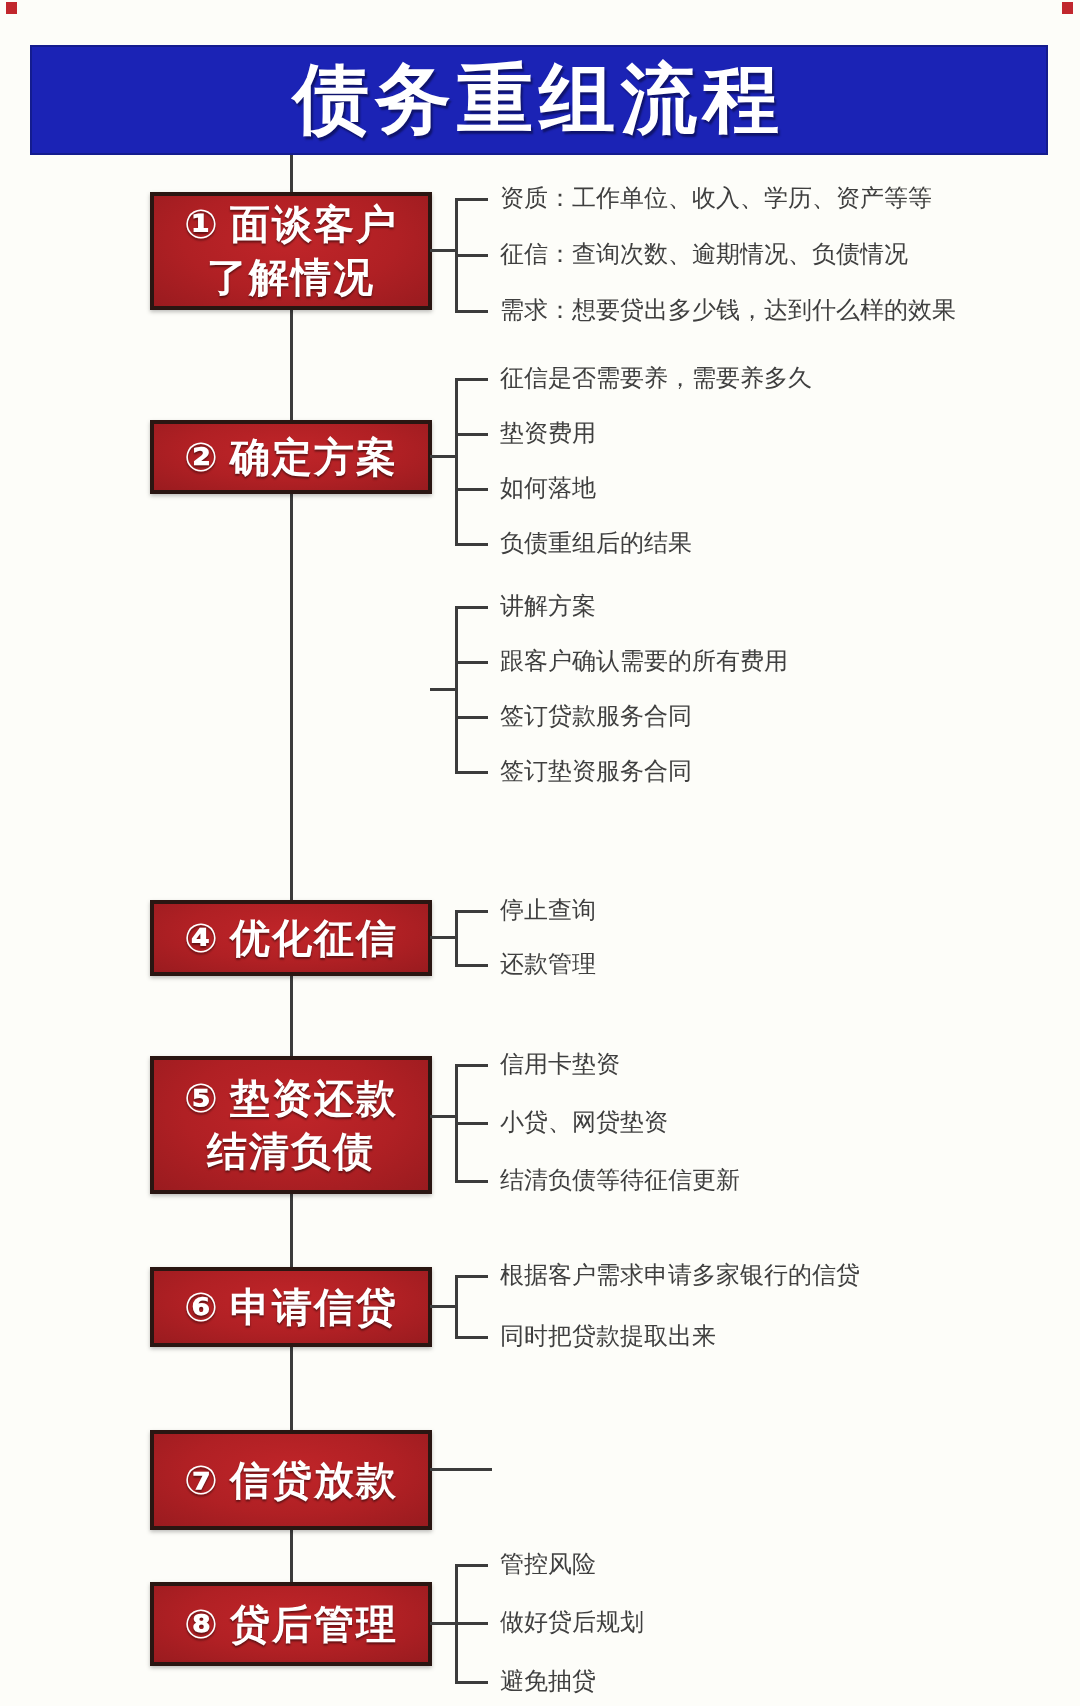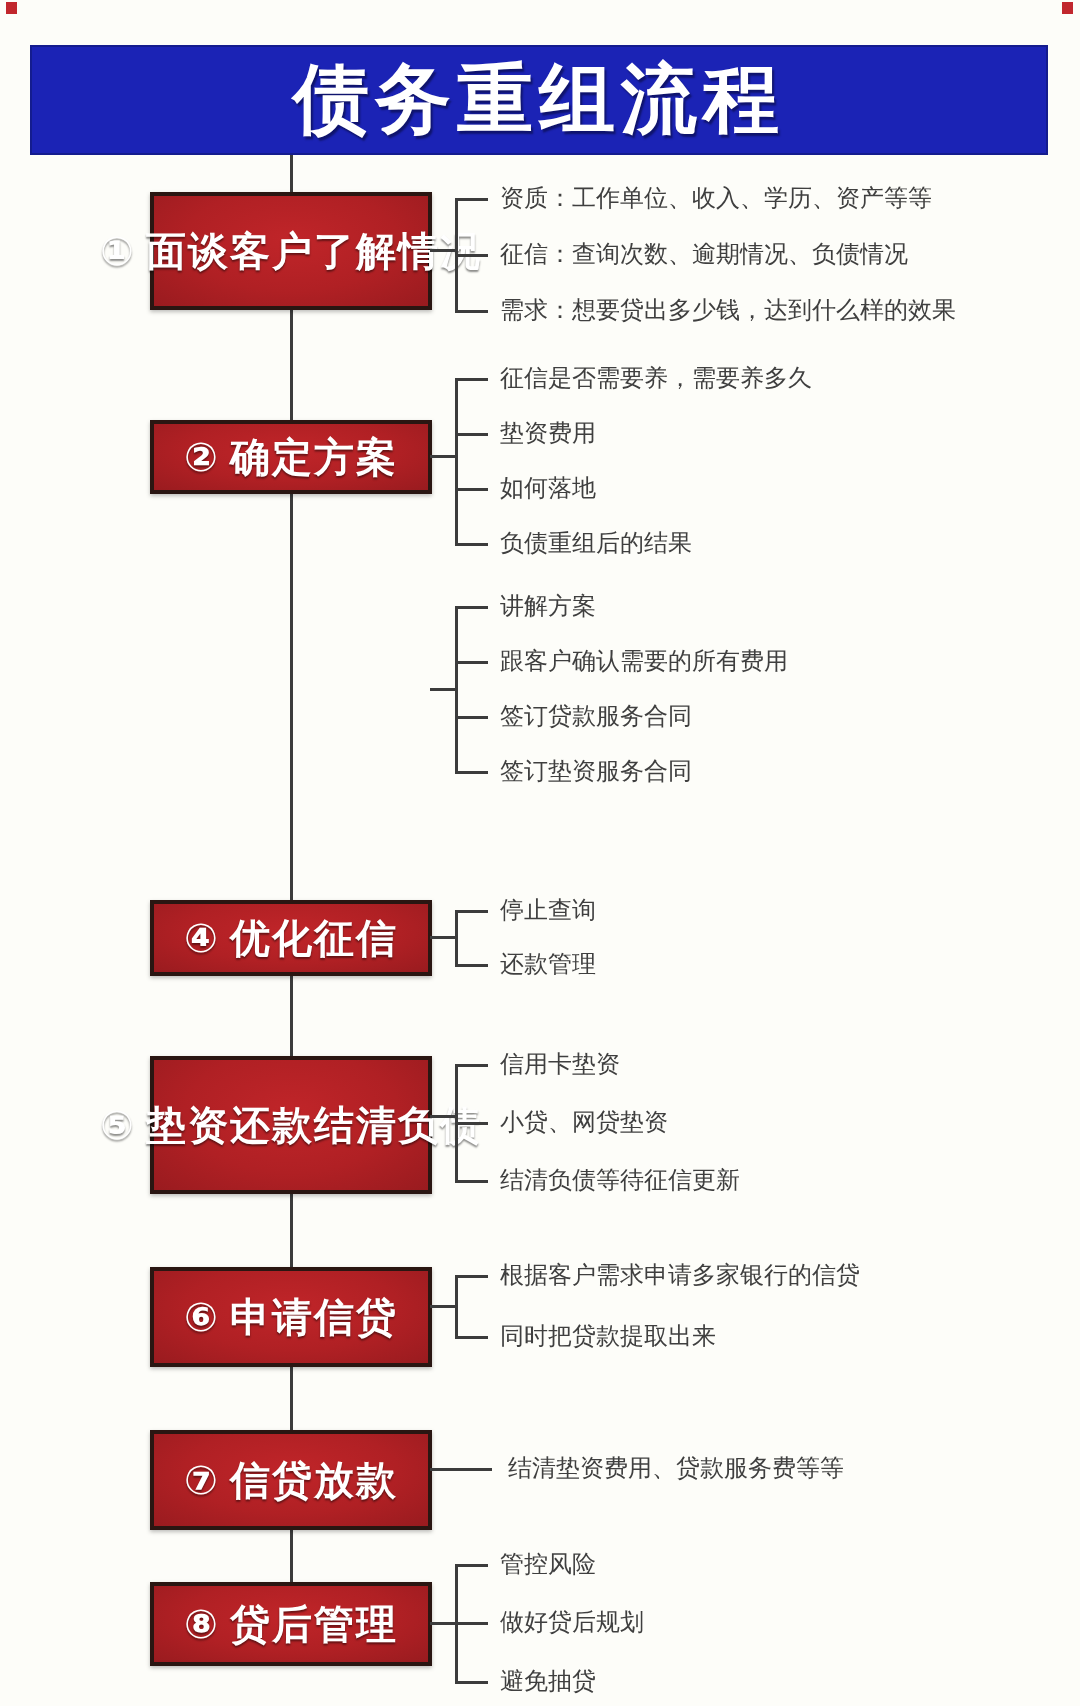--- a/index.html
+++ b/index.html
@@ -17,21 +17,21 @@
     border:2px solid #141c8e;box-sizing:border-box;
     display:flex;align-items:center;justify-content:center;
     color:#ffffff;font-size:76px;font-weight:bold;letter-spacing:6px;
     text-shadow:2px 3px 2px rgba(0,0,20,0.45);
   }
   .spine{position:absolute;left:290px;top:155px;width:3px;height:1427px;background:var(--line,#3c3c3c);}
   .box{
     position:absolute;left:150px;width:282px;box-sizing:border-box;
     background:radial-gradient(ellipse at 50% 40%, #c02529 0%, var(--box-bg,#b02024) 55%, #991b1f 100%);
     border:4px solid #2a1612;
-    display:flex;flex-direction:row;align-items:center;justify-content:center;
+    display:flex;flex-direction:column;align-items:center;justify-content:center;
     color:#ffffff;font-weight:bold;font-size:40px;letter-spacing:2px;
     text-shadow:0 2px 2px rgba(0,0,0,0.45);
     box-shadow:0 2px 4px rgba(0,0,0,0.25);
   }
   .box-line{line-height:1.32;white-space:nowrap;}
   .num{margin-right:10px;}
   .line{position:absolute;background:var(--line,#3c3c3c);}
   .h{height:3px;}
   .v{width:3px;}
   .item{
@@ -107,35 +107,34 @@
   </div>
   <div class="line h" style="left:430px;top:1115px;width:27px"></div>
   <div class="line v" style="left:455px;top:1064px;height:119px"></div>
   <div class="line h" style="left:456px;top:1064px;width:32px"></div>
   <div class="line h" style="left:456px;top:1122px;width:32px"></div>
   <div class="line h" style="left:456px;top:1180px;width:32px"></div>
   <div class="item" style="top:1044px">信用卡垫资</div>
   <div class="item" style="top:1102px">小贷、网贷垫资</div>
   <div class="item" style="top:1160px">结清负债等待征信更新</div>
 
-  <div class="box" style="top:1267px;height:100px">
+  <div class="box" style="top:1267px;height:80px">
     <div class="box-line"><span class="num">⑥</span><span>申请信贷</span></div>
   </div>
   <div class="line h" style="left:430px;top:1305px;width:27px"></div>
   <div class="line v" style="left:455px;top:1275px;height:64px"></div>
   <div class="line h" style="left:456px;top:1275px;width:32px"></div>
   <div class="line h" style="left:456px;top:1336px;width:32px"></div>
   <div class="item" style="top:1255px">根据客户需求申请多家银行的信贷</div>
   <div class="item" style="top:1316px">同时把贷款提取出来</div>
 
   <div class="box" style="top:1430px;height:100px">
     <div class="box-line"><span class="num">⑦</span><span>信贷放款</span></div>
   </div>
   <div class="line h" style="left:430px;top:1468px;width:62px"></div>
-  <div class="item" style="top:1448px;left:508px">结清垫资费用、贷款服务费等等</div>
 
   <div class="box" style="top:1582px;height:84px">
     <div class="box-line"><span class="num">⑧</span><span>贷后管理</span></div>
   </div>
   <div class="line h" style="left:430px;top:1622px;width:27px"></div>
   <div class="line v" style="left:455px;top:1564px;height:120px"></div>
   <div class="line h" style="left:456px;top:1564px;width:32px"></div>
   <div class="line h" style="left:456px;top:1622px;width:32px"></div>
   <div class="line h" style="left:456px;top:1681px;width:32px"></div>
   <div class="item" style="top:1544px">管控风险</div>

